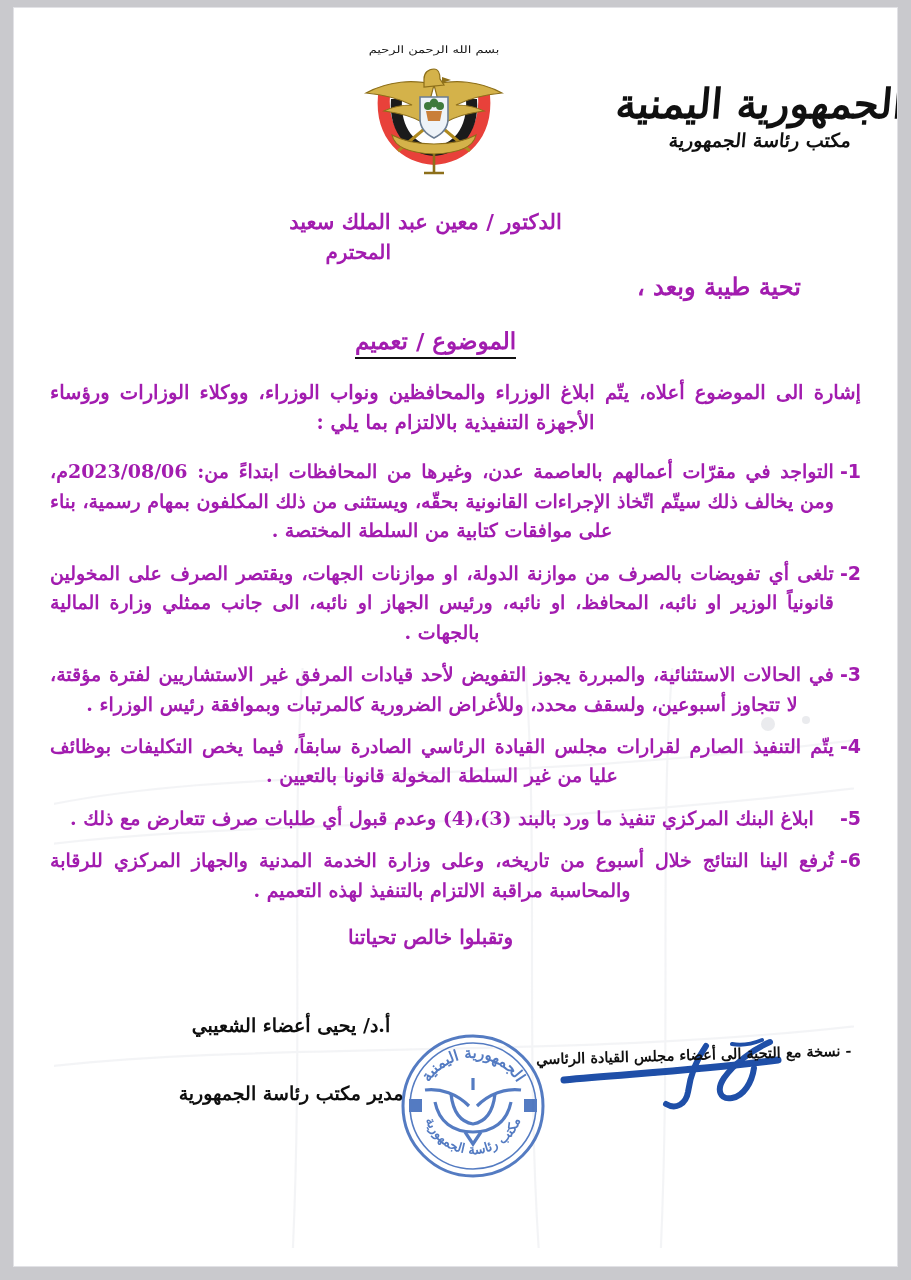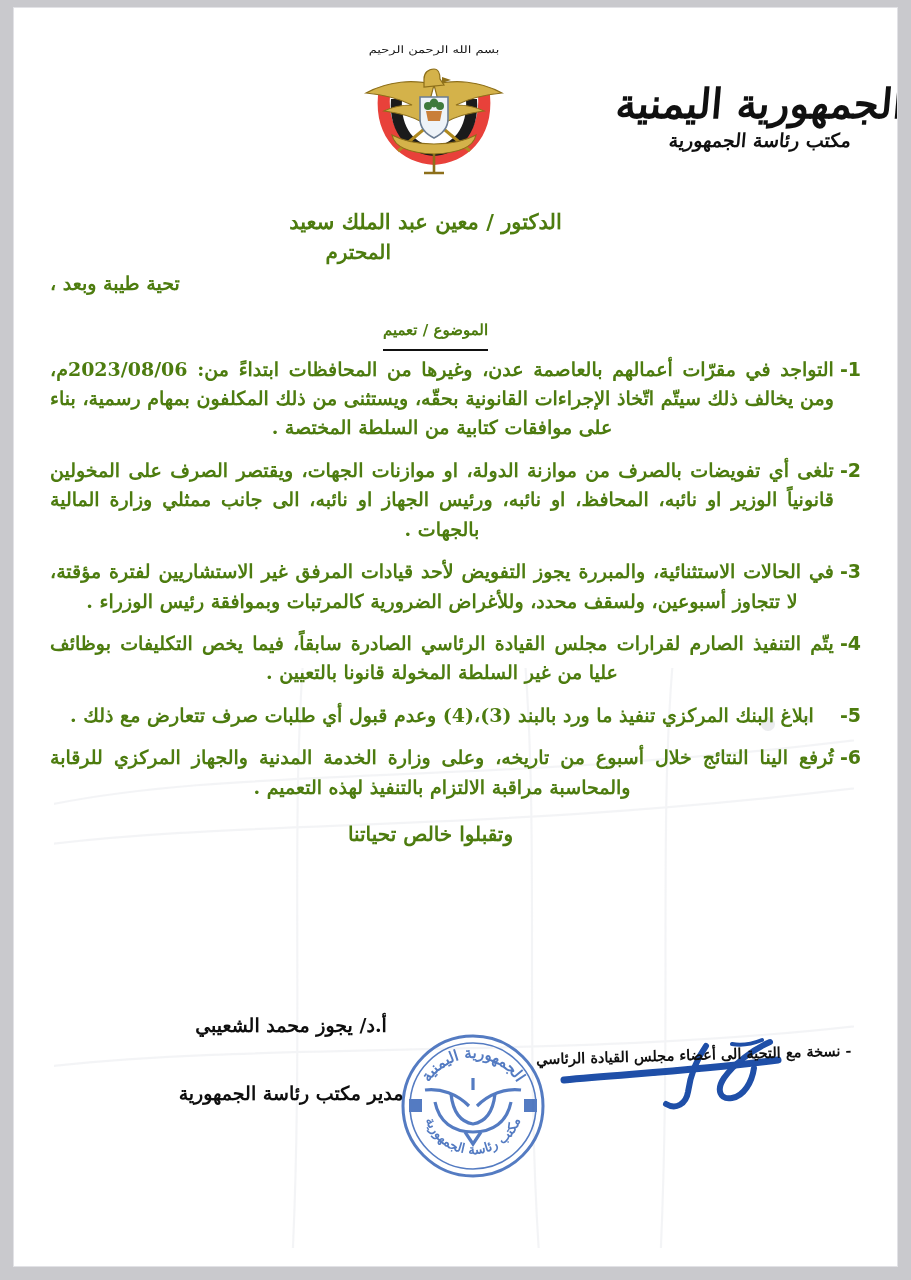--- a/index.html
+++ b/index.html
@@ -132,21 +132,21 @@
     transform: skewX(-5deg);
     display: block;
   }
 
   
   .doc-body {
     position: absolute;
     left: 36px;
     right: 36px;
     top: 198px;
-    color: #4d7c0f;
+    color: #a21caf;
     font-family: "DejaVu Serif", "Liberation Serif", serif;
     font-weight: 700;
   }
   .addressee {
     text-align: center;
     font-size: 21px;
     line-height: 1.5;
     margin-right: 60px;
   }
   .addressee .role {
@@ -157,33 +157,33 @@
     position: relative;
     height: 30px;
   }
   .respect {
     position: absolute;
     right: 470px;
     top: 2px;
     font-size: 20px;
   }
   .greeting {
-    text-align: left;
-    font-size: 19px;
+    text-align: right;
+    font-size: 24px;
     margin: 4px 60px 0 0;
   }
   .subject {
     text-align: center;
     margin-top: 26px;
     margin-right: 40px;
   }
   .subject span {
-    font-size: 15px;
+    font-size: 23px;
     border-bottom: 2.5px solid #111;
-    padding-bottom: 10px;
+    padding-bottom: 3px;
   }
   .intro {
     margin-top: 24px;
     font-size: 19.5px;
     line-height: 1.55;
     text-align: justify;
     text-align-last: center;
   }
   .clauses {
     margin: 16px 0 0;
@@ -336,20 +336,21 @@
       <div class="respect-row">
         <span class="respect">المحترم</span>
       </div>
 
       <div class="greeting">تحية طيبة وبعد ،</div>
 
       <div class="subject">
         <span>الموضوع / تعميم</span>
       </div>
 
+      <p class="intro">إشارة الى الموضوع أعلاه، يتّم ابلاغ الوزراء والمحافظين ونواب الوزراء، ووكلاء الوزارات ورؤساء الأجهزة التنفيذية بالالتزام بما يلي :</p>
 
       <ul class="clauses">
         <li class="clause">
           <span class="num">1-</span>
           <span class="txt">التواجد في مقرّات أعمالهم بالعاصمة عدن، وغيرها من المحافظات ابتداءً من: 2023/08/06م، ومن يخالف ذلك سيتّم اتّخاذ الإجراءات القانونية بحقّه، ويستثنى من ذلك المكلفون بمهام رسمية، بناء على موافقات كتابية من السلطة المختصة .</span>
         </li>
         <li class="clause">
           <span class="num">2-</span>
           <span class="txt">تلغى أي تفويضات بالصرف من موازنة الدولة، او موازنات الجهات، ويقتصر الصرف على المخولين قانونياً الوزير او نائبه، المحافظ، او نائبه، ورئيس الجهاز او نائبه، الى جانب ممثلي وزارة المالية بالجهات .</span>
         </li>
@@ -370,21 +371,21 @@
           <span class="txt">تُرفع الينا النتائج خلال أسبوع من تاريخه، وعلى وزارة الخدمة المدنية والجهاز المركزي للرقابة والمحاسبة مراقبة الالتزام بالتنفيذ لهذه التعميم .</span>
         </li>
       </ul>
 
       <div class="closing">وتقبلوا خالص تحياتنا</div>
     </div>
 
     <div class="sign-zone">
 
       <div class="signature-block">
-        <span class="signer-name">أ.د/ يجوز محمد الشعيبي</span>
+        <span class="signer-name">أ.د/ يحيى أعضاء الشعيبي</span>
         <span class="signer-title">مدير مكتب رئاسة الجمهورية</span>
       </div>
 
       <svg class="ink" width="250" height="86" viewBox="0 0 250 86" aria-hidden="true">
         <g fill="none" stroke="#1f4fa8" stroke-linecap="round" stroke-linejoin="round">
           <path d="M8 50 C 70 44, 150 40, 222 30" stroke-width="7"></path>
           <path d="M214 12 C 196 20, 178 34, 168 48 C 160 60, 164 70, 176 68
                    C 188 66, 196 52, 198 38" stroke-width="6"></path>
           <path d="M150 16 C 140 30, 134 48, 132 62 C 130 74, 120 80, 110 74" stroke-width="6"></path>
           <path d="M176 14 C 186 16, 196 14, 206 10" stroke-width="4"></path>

